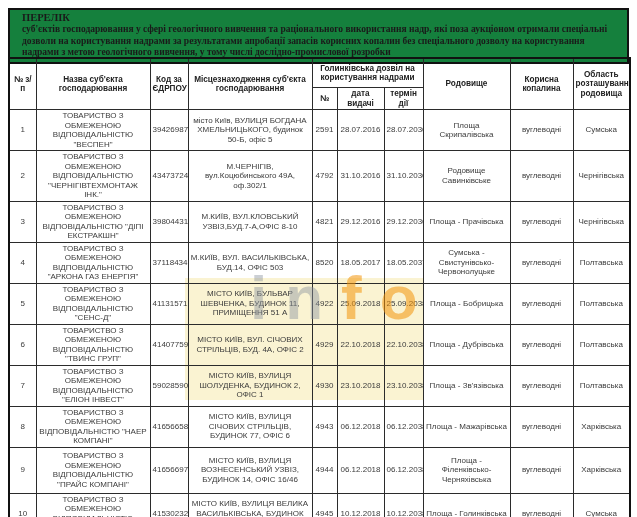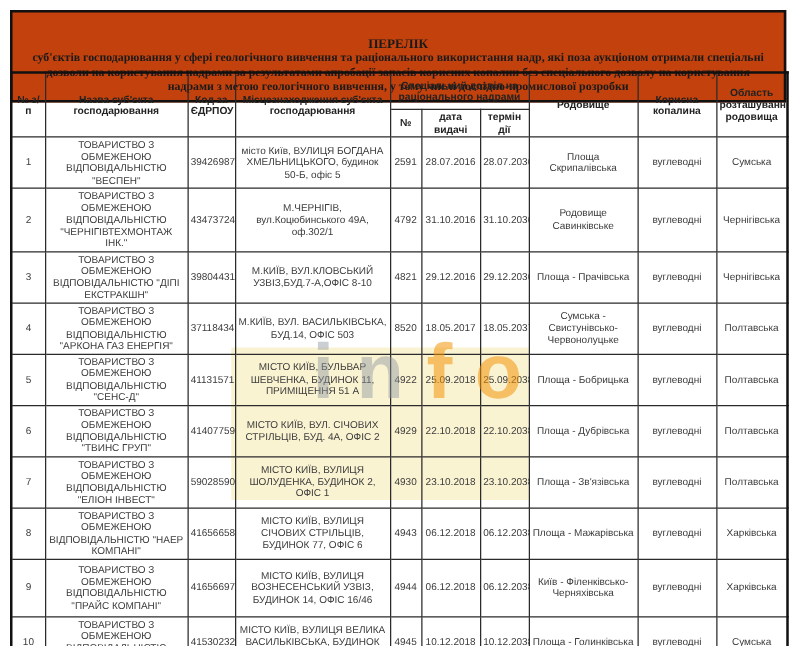--- a/index.html
+++ b/index.html
@@ -1,21 +1,21 @@
 <!DOCTYPE html>
 <html><head>
 <meta charset="utf-8">
 <style>
   html,body{margin:0;padding:0;background:#fff;}
   .page{position:relative;width:637px;height:517px;background:#ffffff;overflow:hidden;
         font-family:"Liberation Sans",sans-serif;color:#3b3b3b;}
   .title-box{position:absolute;left:8px;top:8px;width:621px;box-sizing:border-box;
-        border:2px solid #111;background:#c2410c;text-align:center;
+        border:2px solid #111;background:#15803d;text-align:left;
         font-family:"Liberation Serif",serif;font-weight:bold;color:#1a1a1a;
-        padding:20px 12px 3px;}
+        padding:2px 12px 3px;}
   .title-box .heading{font-size:10.5px;line-height:12px;}
   .title-box .subtitle{font-size:9.5px;line-height:11.5px;}
   table.grid{position:absolute;left:8px;top:57px;width:621px;table-layout:fixed;
         border-collapse:collapse;z-index:1;}
   table.grid th,table.grid td{border:1px solid #2b2b2b;padding:1px 2px;
         text-align:center;vertical-align:middle;font-size:8px;line-height:9.5px;
         overflow:hidden;background:transparent;}
   table.grid th{font-weight:bold;color:#222;font-size:8.2px;}
   table.grid{border:2px solid #111;}
   thead tr.h1 th{height:26px;}
@@ -57,21 +57,21 @@
         <col style="width:87px">
         <col style="width:63px">
       <col style="width:57px">
     </colgroup>
     <thead>
       <tr class="h1">
         <th rowspan="2">№ з/п</th>
         <th rowspan="2">Назва суб'єкта господарювання</th>
         <th rowspan="2">Код за ЄДРПОУ</th>
         <th rowspan="2">Місцезнаходження суб'єкта господарювання</th>
-        <th colspan="3">Спеціальний дозвіл на раціонального надрами</th>
+        <th colspan="3">Голинківська дозвіл на користування надрами</th>
         <th rowspan="2">Родовище</th>
         <th rowspan="2">Корисна копалина</th>
         <th rowspan="2">Область розташування родовища</th>
       </tr>
       <tr class="h2">
         <th>№</th>
         <th>дата видачі</th>
         <th>термін дії</th>
       </tr>
     </thead>
@@ -173,21 +173,21 @@
           <td>Харківська</td>
         </tr>
         <tr style="height: 46px;">
           <td>9</td>
           <td>ТОВАРИСТВО З ОБМЕЖЕНОЮ ВІДПОВІДАЛЬНІСТЮ "ПРАЙС КОМПАНІ"</td>
           <td>41656697</td>
           <td>МІСТО КИЇВ, ВУЛИЦЯ ВОЗНЕСЕНСЬКИЙ УЗВІЗ, БУДИНОК 14, ОФІС 16/46</td>
           <td>4944</td>
           <td>06.12.2018</td>
           <td>06.12.2038</td>
-          <td>Київ - Філенківсько-Черняхівська</td>
+          <td>Площа - Філенківсько-Черняхівська</td>
           <td>вуглеводні</td>
           <td>Харківська</td>
         </tr>
         <tr style="height: 37px;">
           <td>10</td>
           <td>ТОВАРИСТВО З ОБМЕЖЕНОЮ ВІДПОВІДАЛЬНІСТЮ "САБСОІЛ КОМПАНІ"</td>
           <td>41530232</td>
           <td>МІСТО КИЇВ, ВУЛИЦЯ ВЕЛИКА ВАСИЛЬКІВСЬКА, БУДИНОК 13/1, ОФІС 41</td>
           <td>4945</td>
           <td>10.12.2018</td>

